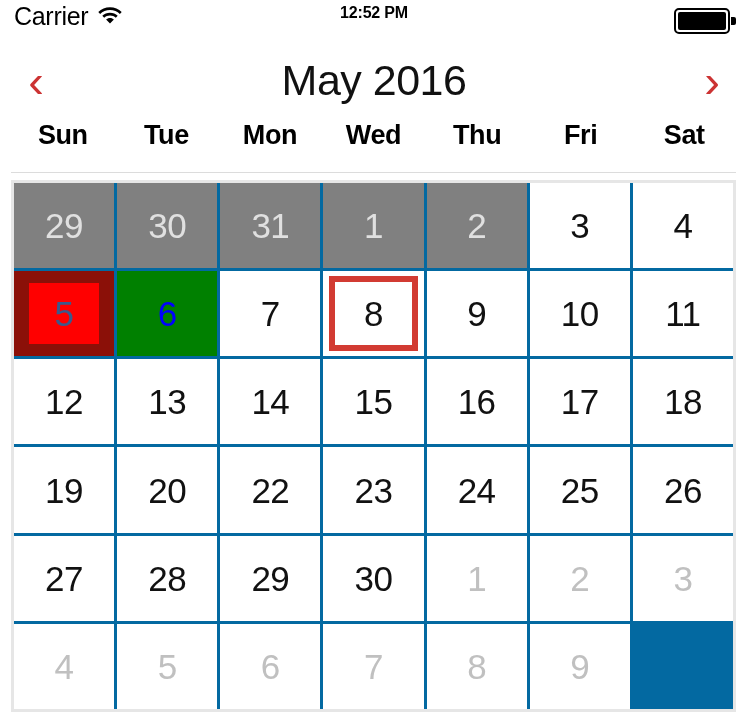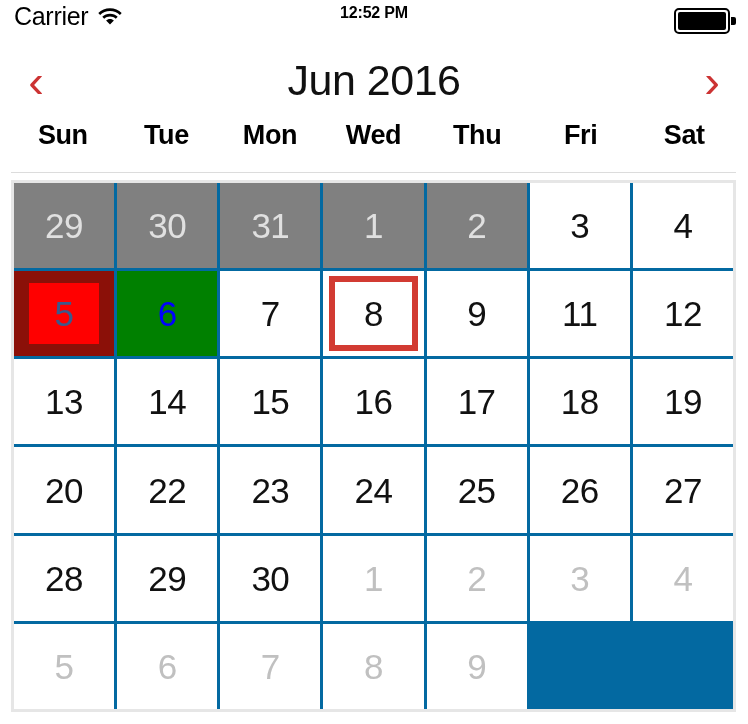--- a/index.html
+++ b/index.html
@@ -9,21 +9,21 @@
     font-family:"Liberation Sans", sans-serif;
     overflow:hidden;
   }
   #app { position:relative; width:748px; height:724px; background:#ffffff; }
 
   
   .statusbar{
     position:absolute; left:0; top:0; width:748px; height:38px;
     display:flex; align-items:center; color:#000;
   }
-  .sb-left{ position:absolute; left:14px; top:4px; display:flex; align-items:center; gap:9px; }
+  .sb-left{ position:absolute; left:14px; top:4px; display:flex; align-items:flex-start; gap:9px; }
   .sb-carrier{ font-size:25px; font-weight:400; letter-spacing:-0.3px; line-height:1; }
   .wifi-icon{ display:block; }
   .sb-time{
     position:absolute; left:0; right:0; top:5px; text-align:center;
     font-size:16px; font-weight:700; letter-spacing:-0.2px; line-height:1;
   }
   .sb-right{ position:absolute; right:12px; top:8px; display:flex; align-items:center; }
 
   
   .monthbar{ position:absolute; left:0; top:44px; width:748px; height:72px; }
@@ -124,21 +124,21 @@
           <path d="M57 9 h3 a2 2 0 0 1 2 2 v4 a2 2 0 0 1 -2 2 h-3 z" fill="#000"></path>
         </svg>
       </span>
     </div>
   </div>
 
   <div class="monthbar">
     <div class="nav-arrow nav-prev">
       <span>‹</span>
     </div>
-    <div class="month-title">Jun 2016</div>
+    <div class="month-title">May 2016</div>
     <div class="nav-arrow nav-next">
       <span>›</span>
     </div>
   </div>
 
   <div class="weekdays">
     <div class="weekday">Sun</div>
     <div class="weekday">Tue</div>
     <div class="weekday">Mon</div>
     <div class="weekday">Wed</div>
@@ -181,20 +181,23 @@
         <span class="num">7</span>
       </div>
       <div class="cell selected">
         <div class="ring"></div>
         <span class="num">8</span>
       </div>
       <div class="cell">
         <span class="num">9</span>
       </div>
       <div class="cell">
+        <span class="num">10</span>
+      </div>
+      <div class="cell">
         <span class="num">11</span>
       </div>
       <div class="cell">
         <span class="num">12</span>
       </div>
       <div class="cell">
         <span class="num">13</span>
       </div>
       <div class="cell">
         <span class="num">14</span>

